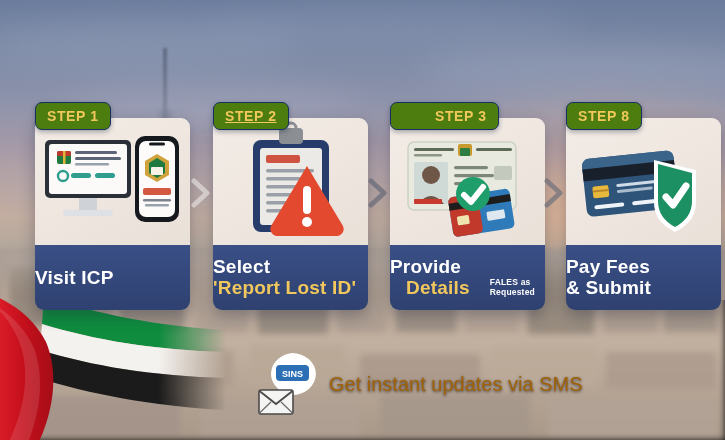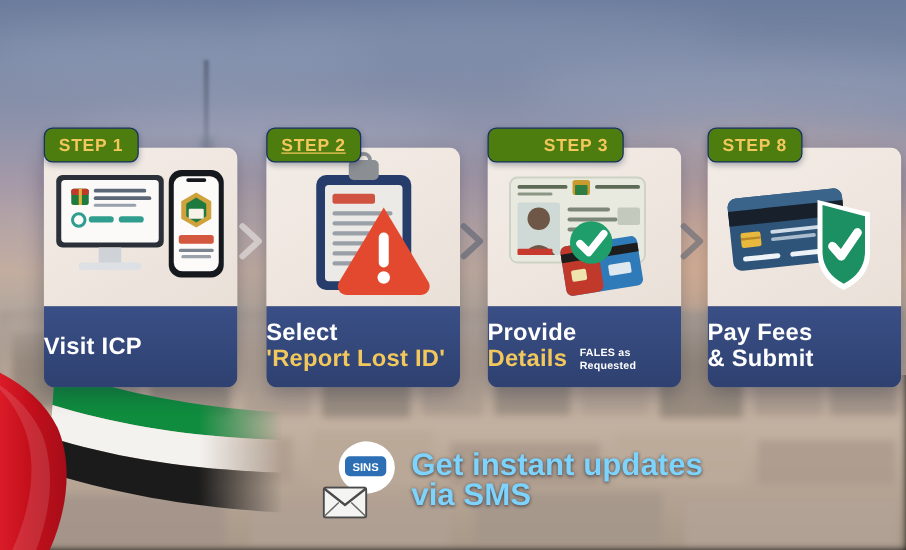--- a/index.html
+++ b/index.html
@@ -38,35 +38,35 @@
     box-shadow:0 6px 16px rgba(25,30,55,.32);}
   .card .art{position:absolute;left:0;top:0;right:0;height:127px;
     background:linear-gradient(150deg,#f3ece6 0%,#efe7e0 45%,#e9e0d8 100%);}
   .card .lbl{position:absolute;left:0;right:0;bottom:0;height:65px;
     background:linear-gradient(180deg,#3a4f86 0%,#33477a 55%,#2e4170 100%);
     display:flex;flex-direction:column;justify-content:center;
     color:#fff;font-weight:bold;letter-spacing:.2px;}
   .lbl .l1{font-size:19px;line-height:21px;}
   .lbl .l2{font-size:19px;line-height:22px;}
   .gold{color:#f2c75c;}
-  .lblrow{display:flex;align-items:flex-end;gap:10px;}
+  .lblrow{display:flex;align-items:flex-end;gap:20px;margin-left:16px;}
   .tiny{font-size:8.5px;line-height:9.5px;font-weight:bold;color:#ffffff;text-align:left;
     padding-bottom:2px;}
 
   .badge{position:absolute;height:26px;border-radius:7px;background:#4d7c0f;
     border:1px solid #16305f;color:#f2c75c;font-weight:bold;font-size:14px;
     display:flex;align-items:center;justify-content:center;padding:0 11px;z-index:6;
     box-shadow:0 2px 5px rgba(15,25,55,.35);letter-spacing:.6px;}
 
   .chev{position:absolute;z-index:5;opacity:.62;}
 
   
   .banner{position:absolute;left:258px;top:348px;width:330px;height:72px;
     display:flex;align-items:center;gap:9px;}
-  .bannertext{color:#7dd3fc;font-size:25px;line-height:24px;font-weight:700;
+  .bannertext{color:#a16207;font-size:20px;line-height:24px;font-weight:400;
     text-shadow:0 1px 3px rgba(20,20,30,.75);}
   .bubblewrap{position:relative;width:62px;height:66px;flex:0 0 62px;}
 </style>
 </head>
 <body>
 
 <div class="stage">
 
   <div class="bg-sky">
     <div class="cloud c1"></div>

